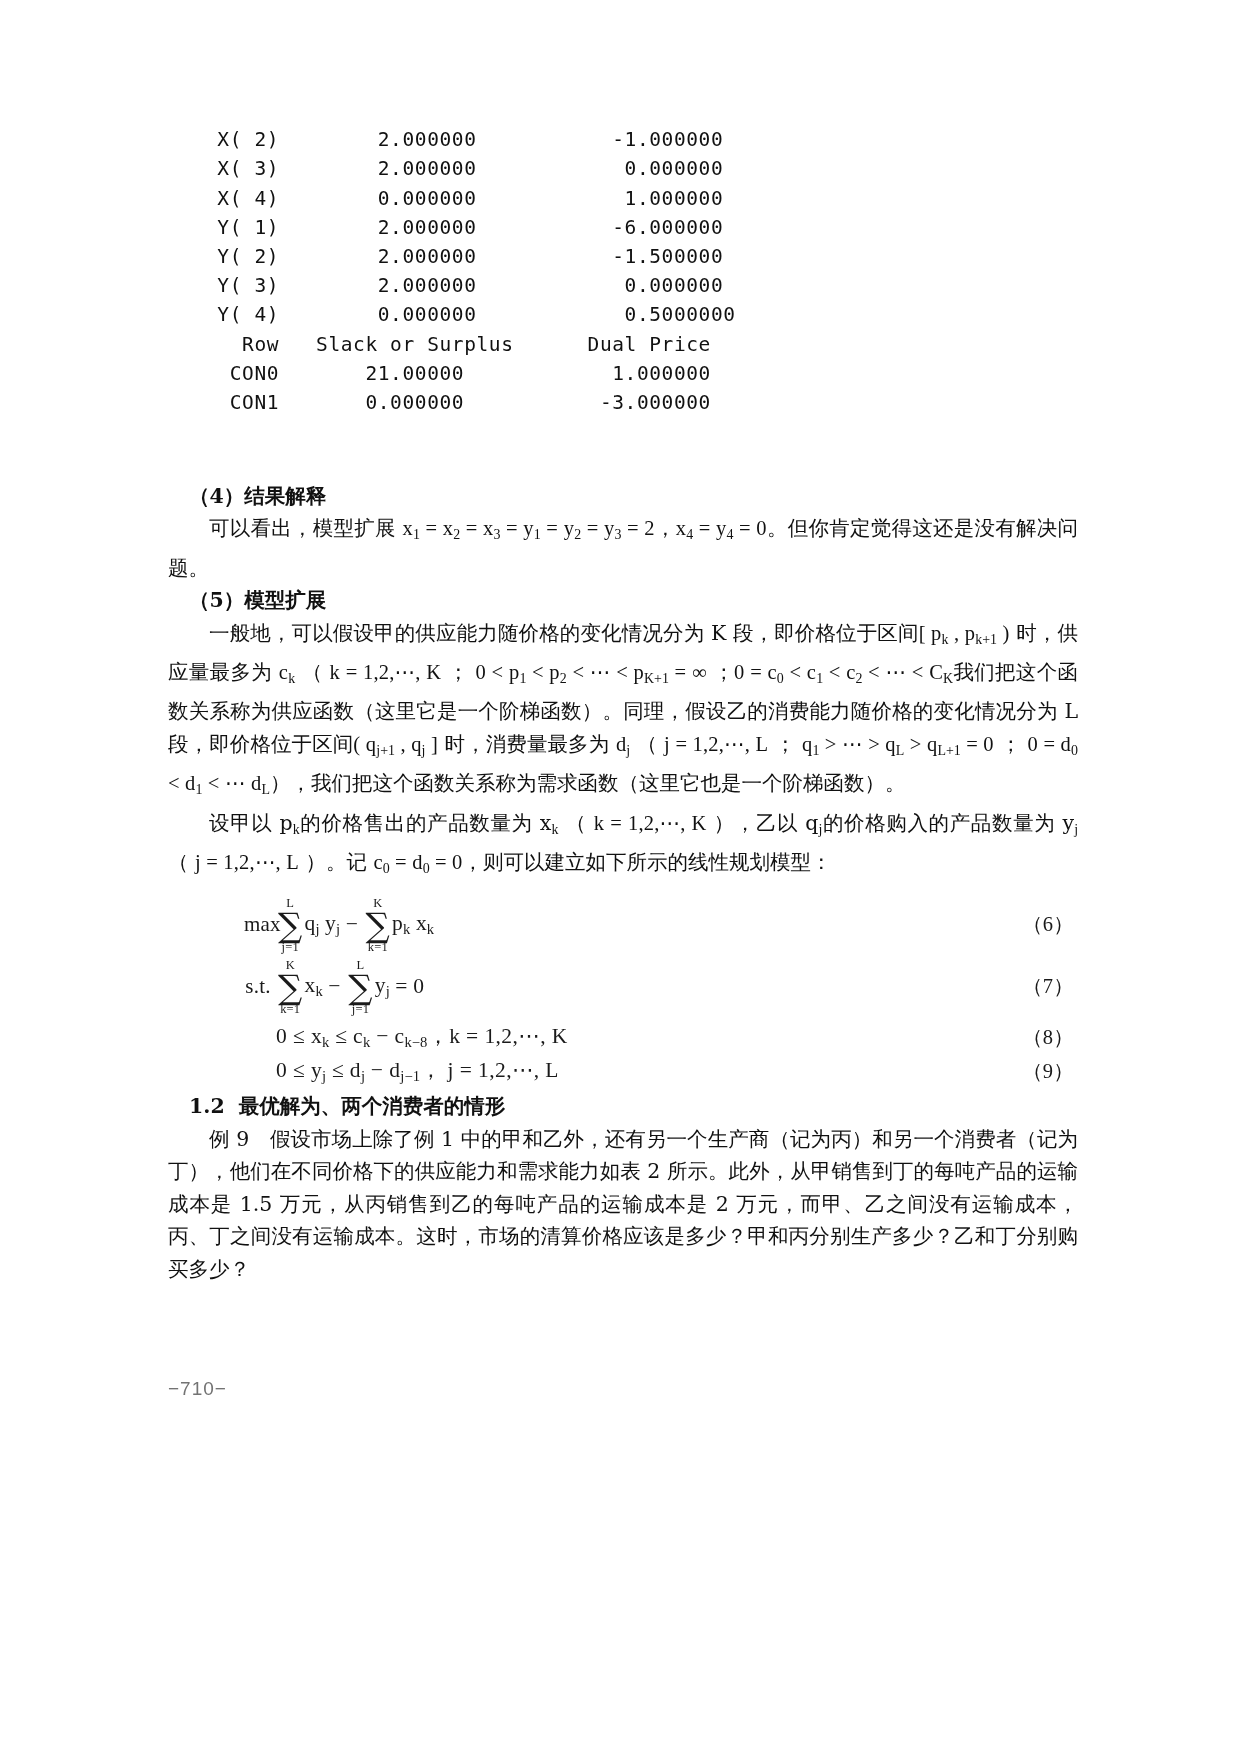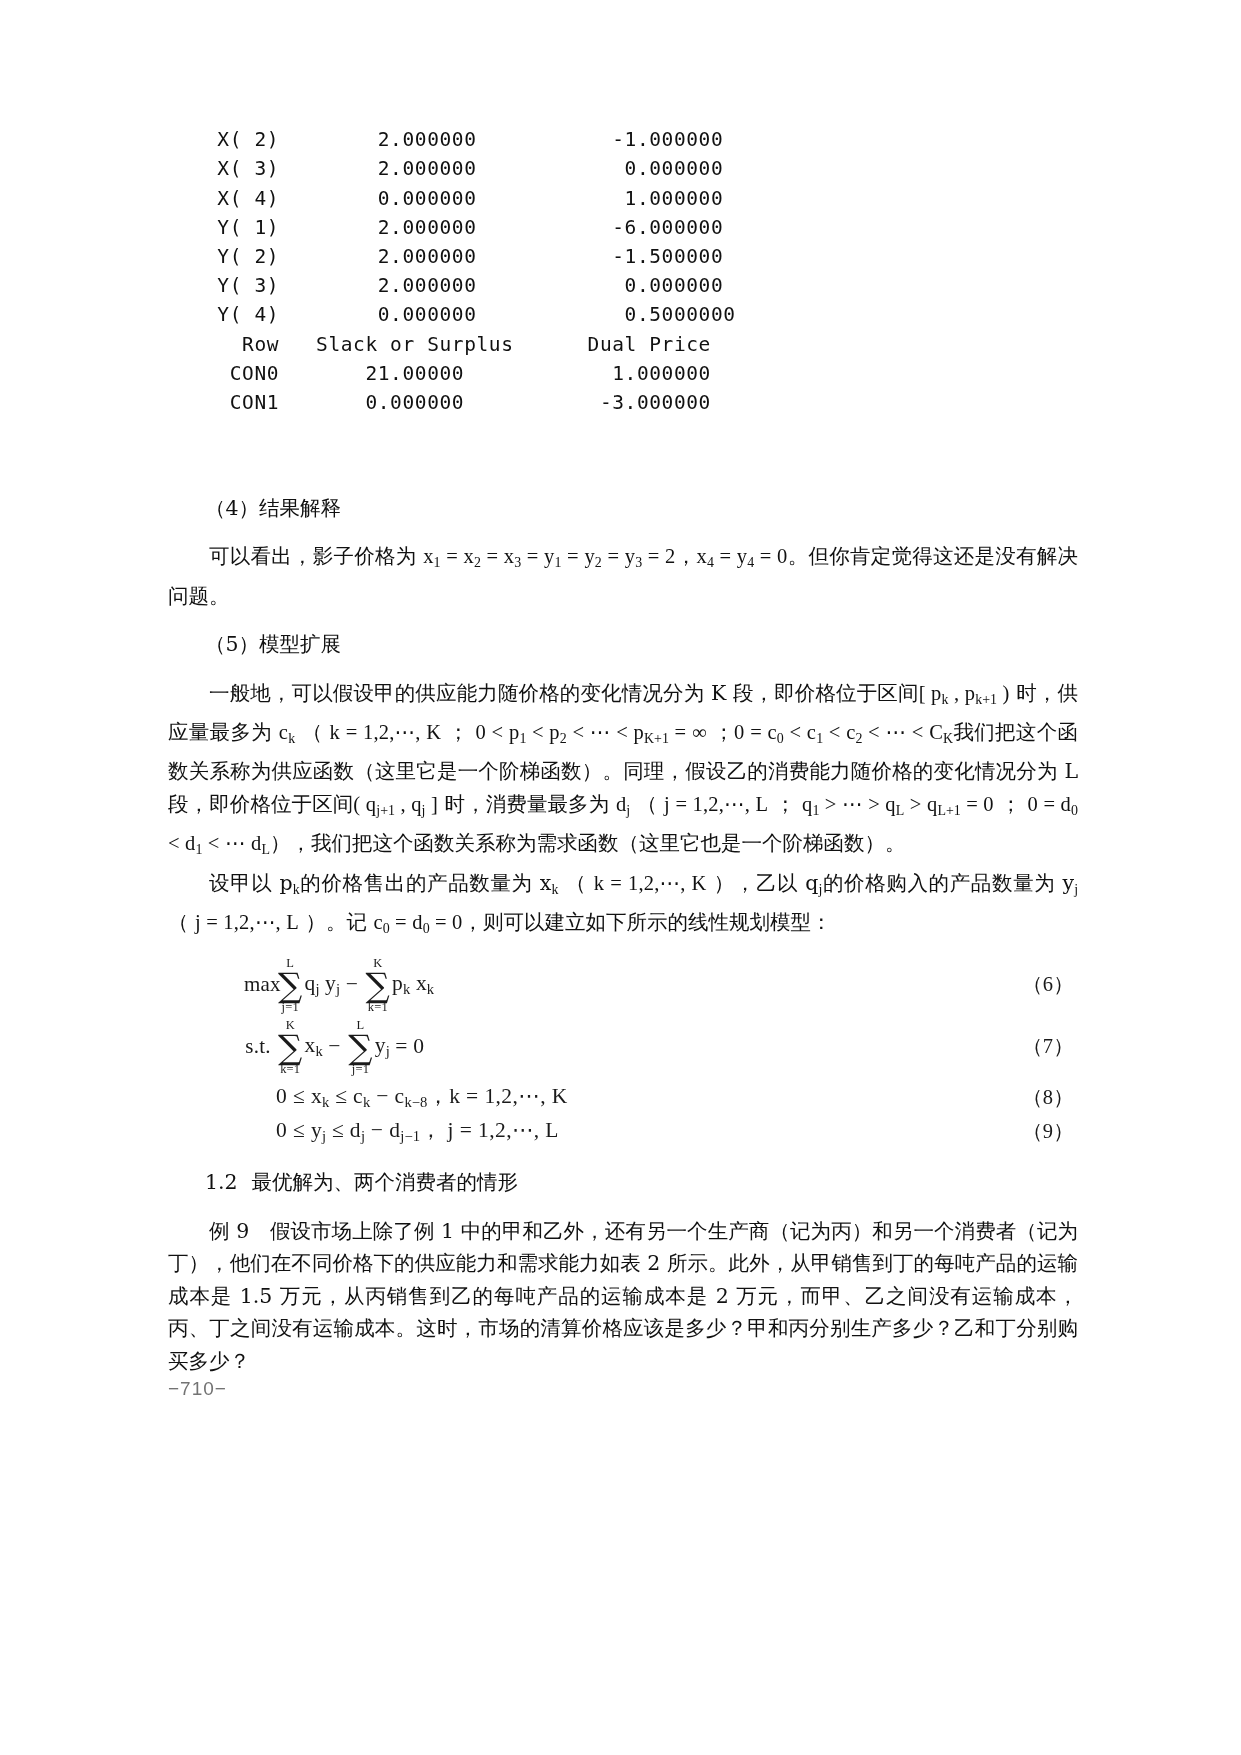--- a/index.html
+++ b/index.html
@@ -53,21 +53,22 @@
     color: #111;
     text-align: justify;
     margin: 0;
   }
   .para {
     text-indent: 41px;
     margin: 0;
   }
   .sec-head {
     text-indent: 21px;
-    margin: 16px;
+    margin: 0;
+    font-weight: bold;
   }
   .sec-head .num { margin-right: 14px; }
 
   
   .m {
     font-family: "Liberation Serif", "DejaVu Serif", serif;
     font-style: normal;
     letter-spacing: 0.2px;
   }
   sub {
@@ -152,21 +153,21 @@
 
 <div class="page">
   <div class="content">
 
     <div class="lingo-block">
 <span class="lingo-line">    X( 2)        2.000000           -1.000000</span><span class="lingo-line">    X( 3)        2.000000            0.000000</span><span class="lingo-line">    X( 4)        0.000000            1.000000</span><span class="lingo-line">    Y( 1)        2.000000           -6.000000</span><span class="lingo-line">    Y( 2)        2.000000           -1.500000</span><span class="lingo-line">    Y( 3)        2.000000            0.000000</span><span class="lingo-line">    Y( 4)        0.000000            0.5000000</span><span class="lingo-line">      Row   Slack or Surplus      Dual Price</span><span class="lingo-line">     CON0       21.00000            1.000000</span><span class="lingo-line">     CON1       0.000000           -3.000000</span>
     </div>
 
     <p class="cn sec-head">（4）结果解释</p>
 
-    <p class="cn para"><span>可以看出，影子价格为 </span><span class="m">x<sub>1</sub> = x<sub>2</sub> = x<sub>3</sub> = y<sub>1</sub> = y<sub>2</sub> = y<sub>3</sub> = 2</span><span>，</span><span class="m">x<sub>4</sub> = y<sub>4</sub> = 0</span><span>。但你肯定觉得这还是没有解决问题。</span></p>
+    <p class="cn para"><span>可以看出，模型扩展 </span><span class="m">x<sub>1</sub> = x<sub>2</sub> = x<sub>3</sub> = y<sub>1</sub> = y<sub>2</sub> = y<sub>3</sub> = 2</span><span>，</span><span class="m">x<sub>4</sub> = y<sub>4</sub> = 0</span><span>。但你肯定觉得这还是没有解决问题。</span></p>
 
 
     <p class="cn sec-head">（5）模型扩展</p>
 
     <p class="cn para"><span>一般地，可以假设甲的供应能力随价格的变化情况分为 K 段，即价格位于区间</span><span class="m">[ p<sub>k</sub> , p<sub>k+1</sub> )</span><span> 时，供应量最多为 </span><span class="m">c<sub>k</sub></span><span> （ </span><span class="m">k = 1,2,⋯, K</span><span> ； </span><span class="m">0 &lt; p<sub>1</sub> &lt; p<sub>2</sub> &lt; ⋯ &lt; p<sub>K+1</sub> = ∞</span><span> ；</span><span class="m">0 = c<sub>0</sub> &lt; c<sub>1</sub> &lt; c<sub>2</sub> &lt; ⋯ &lt; C<sub>K</sub></span><span>我们把这个函数关系称为供应函数（这里它是一个阶梯函数）。同理，假设乙的消费能力随价格的变化情况分为 L 段，即价格位于区间</span><span class="m">( q<sub>j+1</sub> , q<sub>j</sub> ]</span><span> 时，消费量最多为 </span><span class="m">d<sub>j</sub></span><span> （ </span><span class="m">j = 1,2,⋯, L</span><span> ； </span><span class="m">q<sub>1</sub> &gt; ⋯ &gt; q<sub>L</sub> &gt; q<sub>L+1</sub> = 0</span><span> ； </span><span class="m">0 = d<sub>0</sub> &lt; d<sub>1</sub> &lt; ⋯ d<sub>L</sub></span><span>），</span><span>我们把这个函数关系称为需求函数（这里它也是一个阶梯函数）。</span></p>
 
     <p class="cn para"><span>设甲以 p</span><span class="m"><sub>k</sub></span><span>的价格售出的产品数量为 x</span><span class="m"><sub>k</sub></span><span> （ </span><span class="m">k = 1,2,⋯, K</span><span> ），</span><span>乙以 q</span><span class="m"><sub>j</sub></span><span>的价格购入的产品数量为 y</span><span class="m"><sub>j</sub></span><span> （ </span><span class="m">j = 1,2,⋯, L</span><span> ）。记 </span><span class="m">c<sub>0</sub> = d<sub>0</sub> = 0</span><span>，</span><span>则可以建立如下所示的线性规划模型：</span></p>
 
     <div class="eqblock">
 

